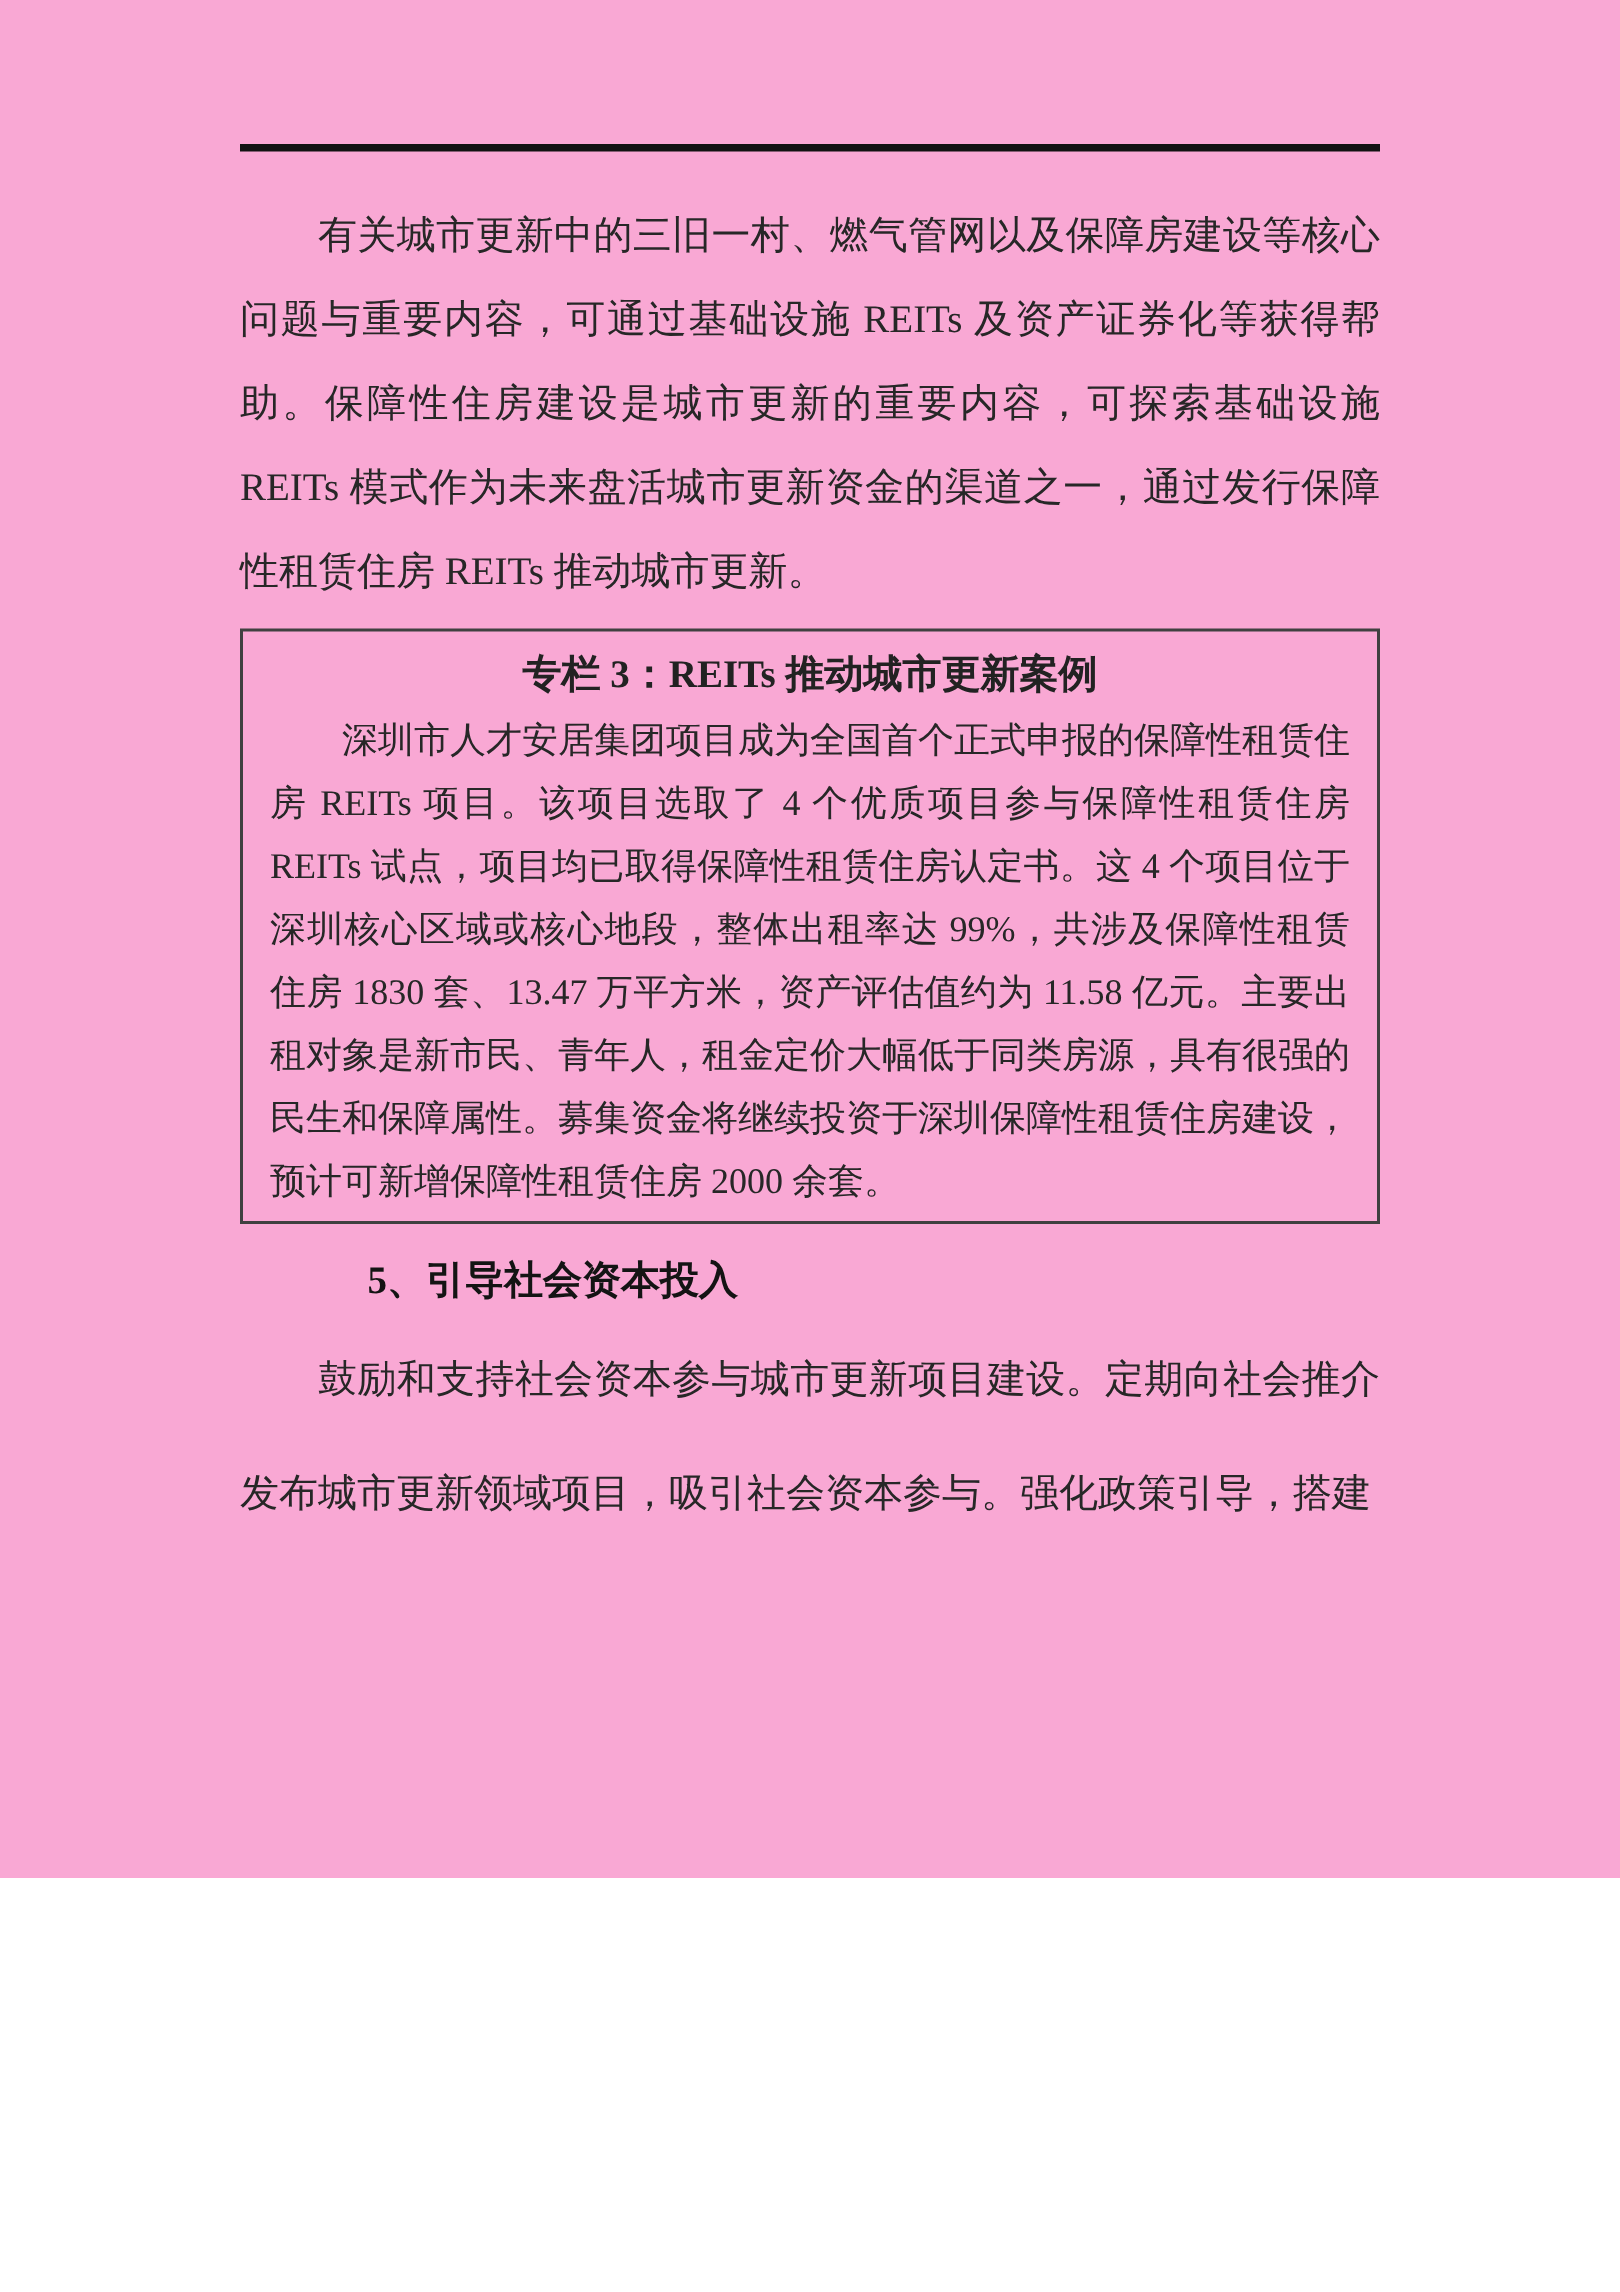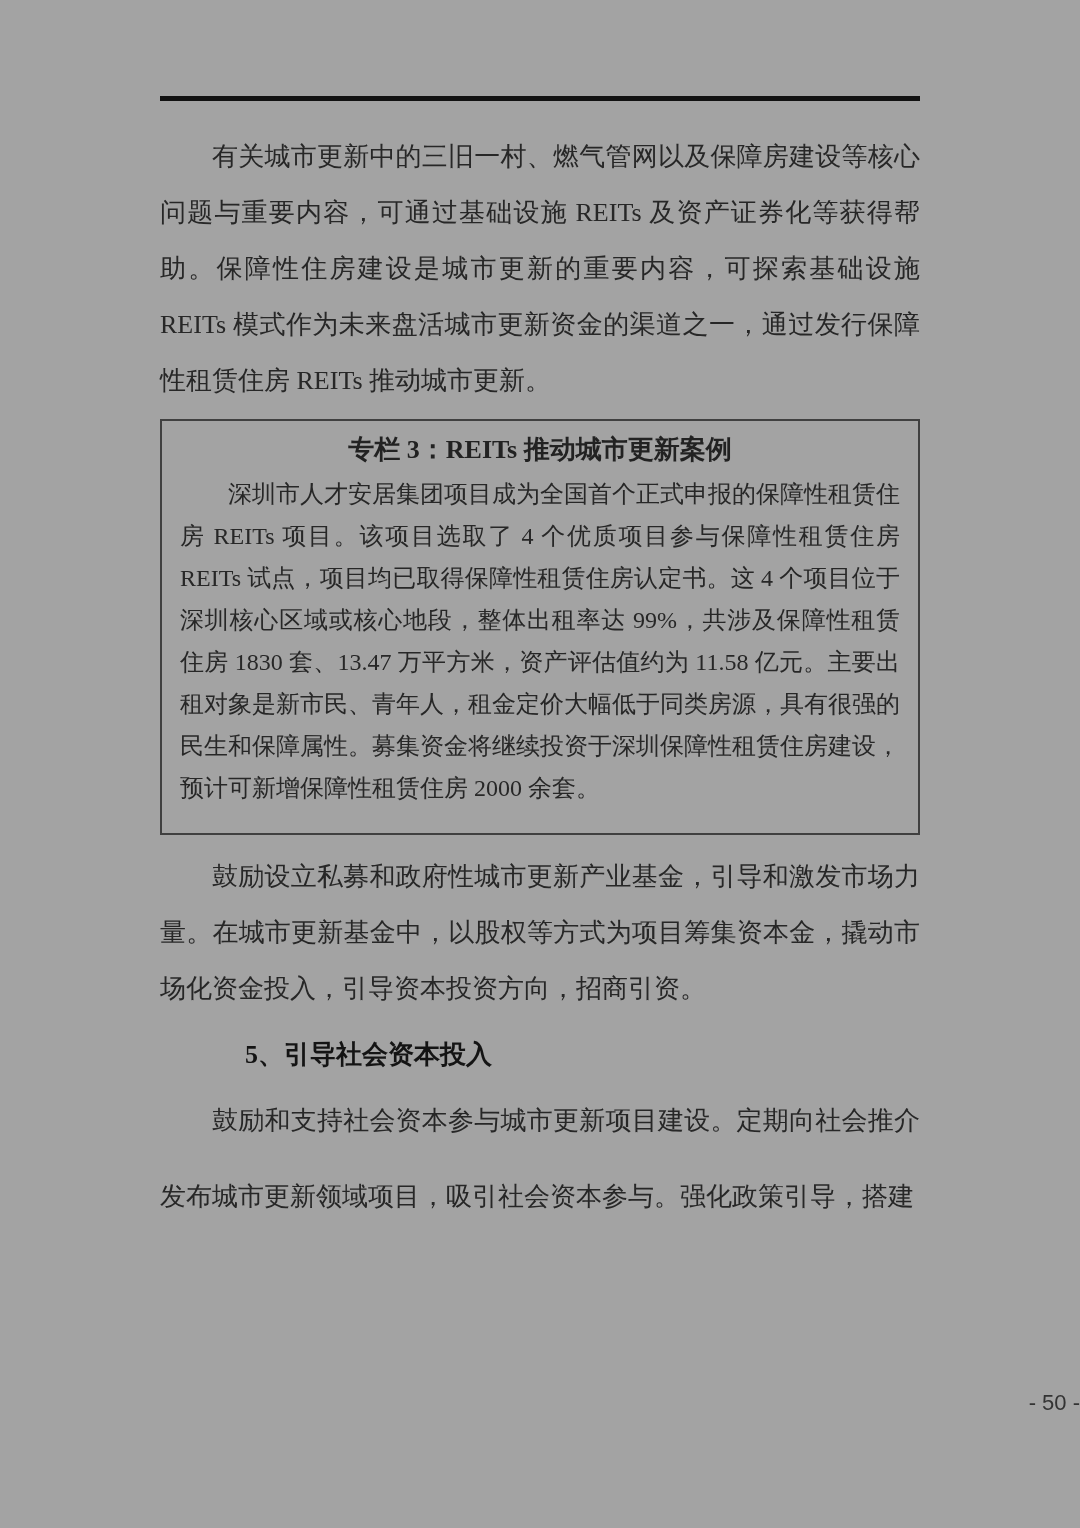--- a/index.html
+++ b/index.html
@@ -3,22 +3,22 @@
 <meta charset="utf-8">
 <style>
   html, body {
     margin: 0;
     padding: 0;
     background: #ffffff;
   }
   .page {
     position: relative;
     width: 1080px;
-    height: 1528px;
-    background: #a3a3a3;
+    height: 1252px;
+    background: #f9a8d4;
     overflow: hidden;
     font-family: "Liberation Serif", "DejaVu Serif", serif;
     color: #272727;
   }
   .content {
     margin: 0 160px;
     width: 760px;
   }
   .header-rule {
     margin-top: 96px;
@@ -33,21 +33,21 @@
     text-indent: 2em;
     color: #272727;
   }
   .para-1 { margin-top: 28px; }
   .para-2 { margin-top: 14px; }
   .para-3 { margin-top: 6px; line-height: 76px; }
   .case-box {
     box-sizing: border-box;
     border: 2px solid #404040;
     margin-top: 10px;
-    padding: 6px 18px 24px 18px;
+    padding: 6px 18px 5px 18px;
   }
   .box-title {
     margin: 0;
     text-align: center;
     font-weight: bold;
     font-size: 26px;
     line-height: 46px;
     color: #222222;
   }
   .box-body {
@@ -84,21 +84,20 @@
 
     <div class="header-rule"></div>
 
     <p class="para para-1">有关城市更新中的三旧一村、燃气管网以及保障房建设等核心问题与重要内容，可通过基础设施 REITs 及资产证券化等获得帮助。保障性住房建设是城市更新的重要内容，可探索基础设施 REITs 模式作为未来盘活城市更新资金的渠道之一，通过发行保障性租赁住房 REITs 推动城市更新。</p>
 
     <section class="case-box">
       <div class="box-title">专栏 3：REITs 推动城市更新案例</div>
       <p class="box-body">深圳市人才安居集团项目成为全国首个正式申报的保障性租赁住房 REITs 项目。该项目选取了 4 个优质项目参与保障性租赁住房 REITs 试点，项目均已取得保障性租赁住房认定书。这 4 个项目位于深圳核心区域或核心地段，整体出租率达 99%，共涉及保障性租赁住房 1830 套、13.47 万平方米，资产评估值约为 11.58 亿元。主要出租对象是新市民、青年人，租金定价大幅低于同类房源，具有很强的民生和保障属性。募集资金将继续投资于深圳保障性租赁住房建设，预计可新增保障性租赁住房 2000 余套。</p>
     </section>
 
-    <p class="para para-2">鼓励设立私募和政府性城市更新产业基金，引导和激发市场力量。在城市更新基金中，以股权等方式为项目筹集资本金，撬动市场化资金投入，引导资本投资方向，招商引资。</p>
 
 
     <h2 class="section-heading">5、引导社会资本投入</h2>
 
     <p class="para para-3">鼓励和支持社会资本参与城市更新项目建设。定期向社会推介发布城市更新领域项目，吸引社会资本参与。强化政策引导，搭建</p>
 
   </div>
 
   <div class="page-number">- 50 -</div>
 </div>

